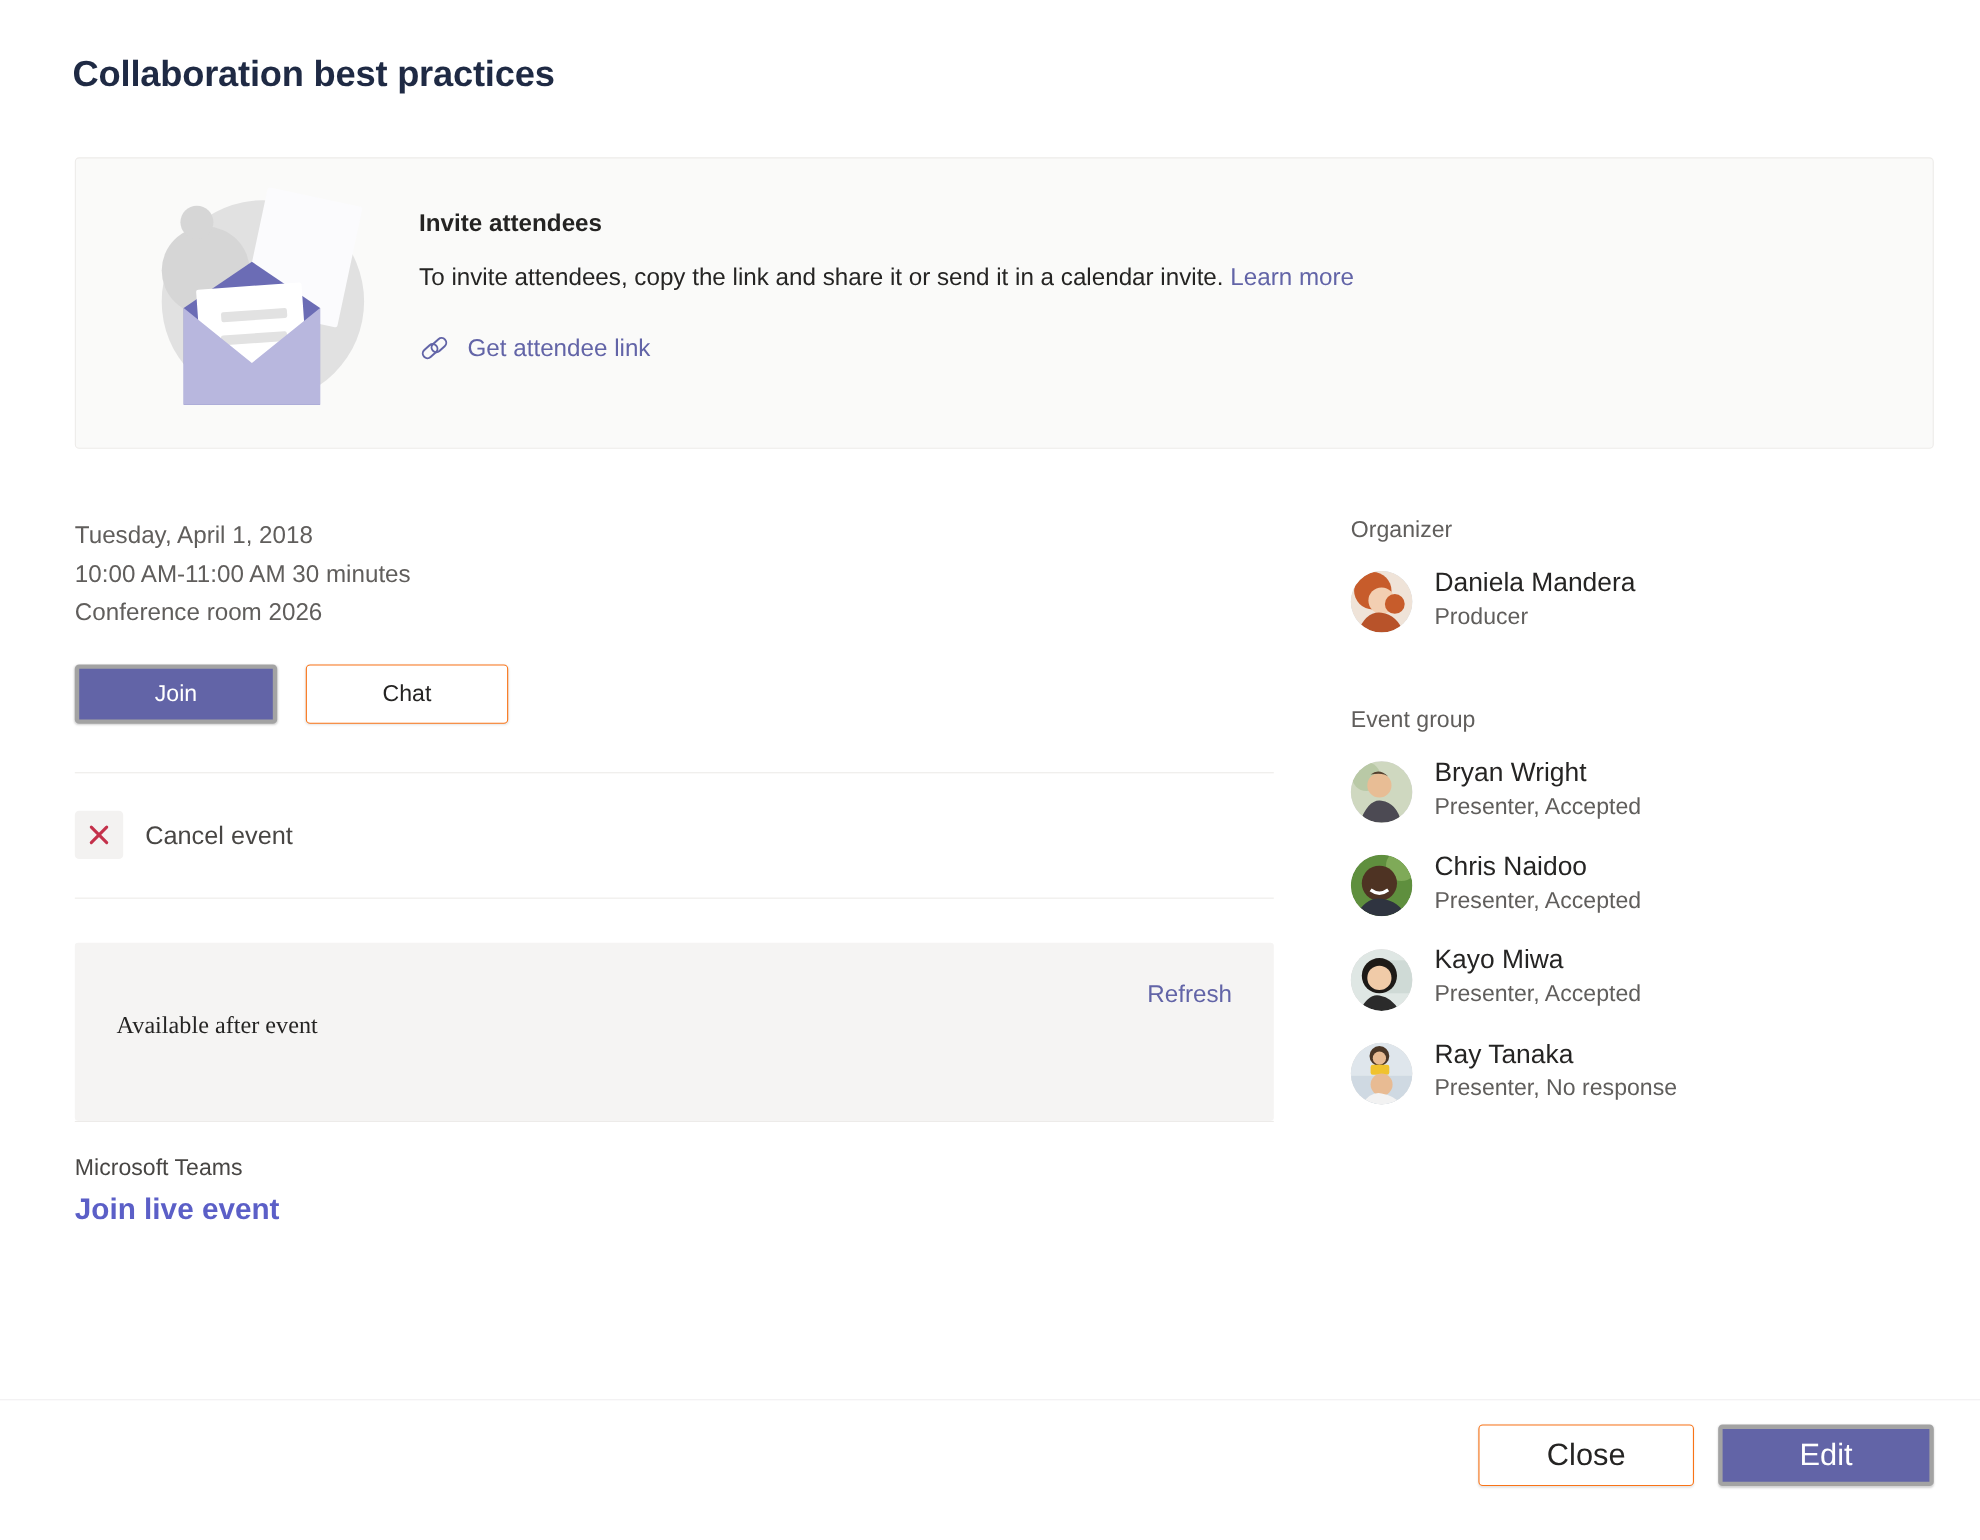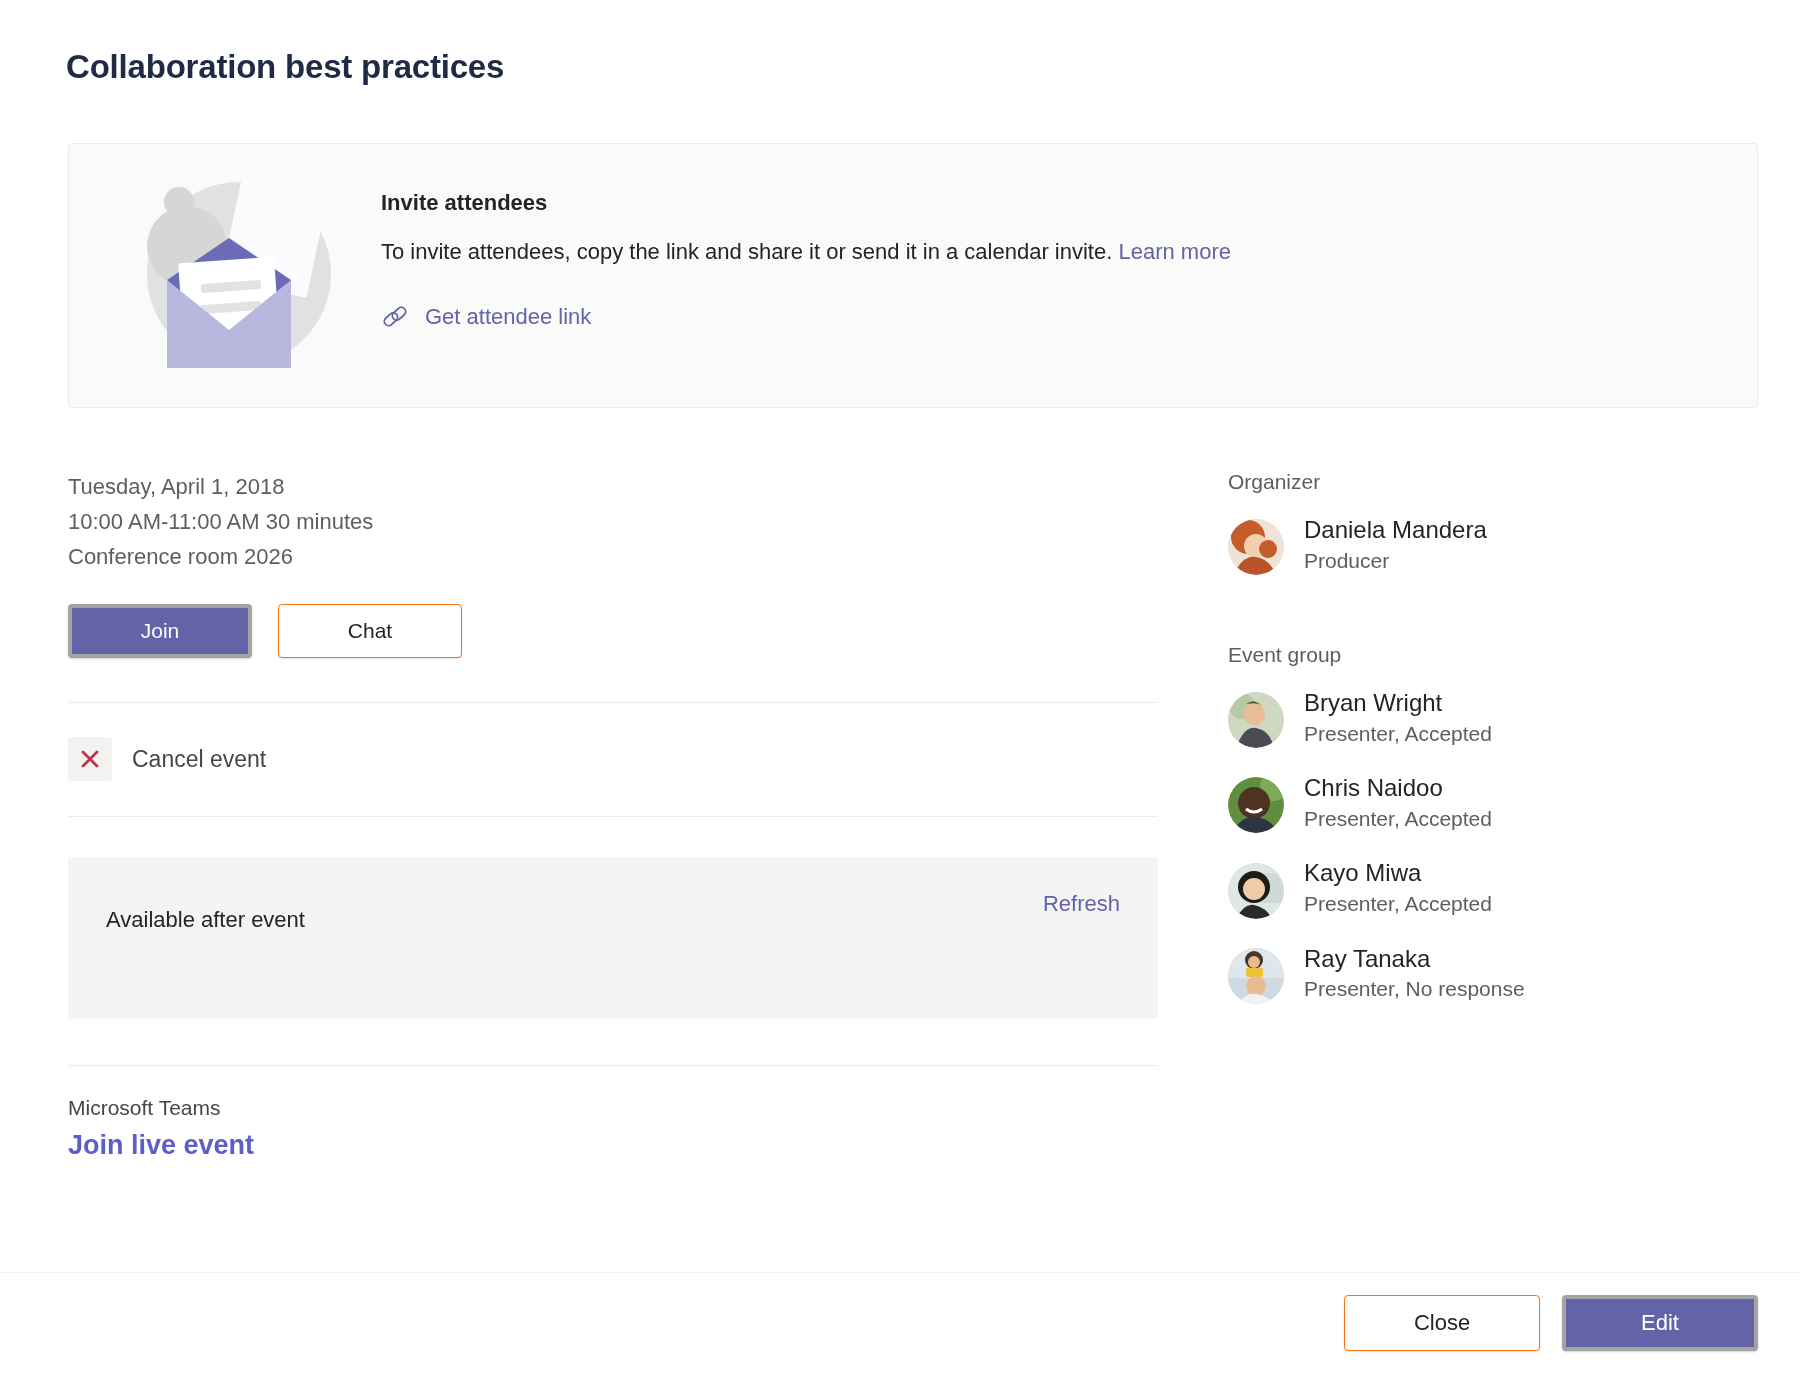--- a/index.html
+++ b/index.html
@@ -162,27 +162,27 @@
     color: #252423;
   }
   .resources-refresh {
     position: absolute;
     right: 38px; top: 34px;
     font-size: 22px;
     color: #6264a7;
     cursor: pointer;
   }
   .resources-status {
-    margin-top: 16px;
-    font-size: 22px;
-    color: #252423;
+    margin-top: 28px;
+    font-size: 22px;
+    color: #252423;
+    font-family: Liberation Serif, serif;
   }
 
   .teams-block {
-    margin-top: 46px;
     padding-top: 0;
   }
   .teams-label {
     font-size: 21px;
     color: #484644;
     margin-bottom: 10px;
   }
   .join-live-link {
     font-size: 27px;
     font-weight: bold;
@@ -236,21 +236,21 @@
     left: 0; top: 1272px;
     width: 1800px; height: 1px;
     background: #f0eff0;
   }
   .footer {
     position: absolute;
     right: 42px; top: 1295px;
     display: flex;
     gap: 22px;
   }
-  .footer .btn { height: 56px; min-width: 196px; font-size: 22px; }
+  .footer .btn { height: 56px; min-width: 196px; font-size: 28px; }
 </style>
 </head>
 <body>
 
 <div class="page">
 
   <div class="page-title">Collaboration best practices</div>
 
   <div class="invite-banner">
 

